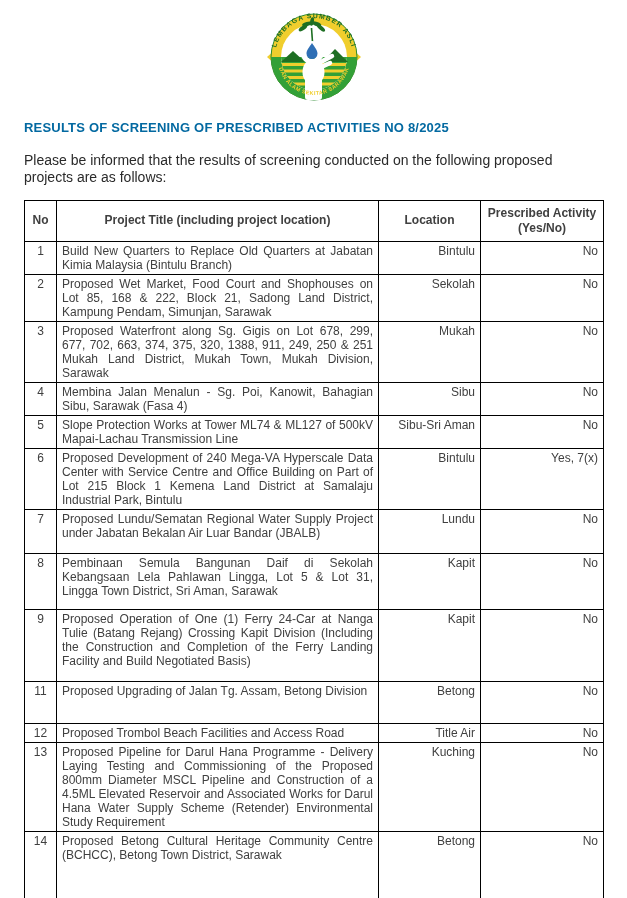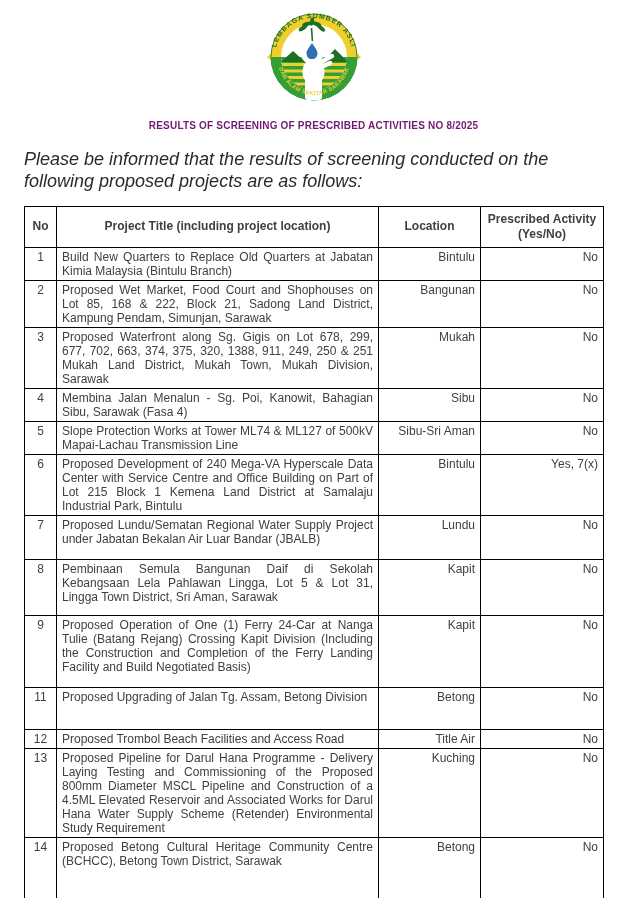--- a/index.html
+++ b/index.html
@@ -6,26 +6,26 @@
   body{
     width:627px;height:898px;
     font-family:"Liberation Sans", sans-serif;
     color:#232323;
     position:relative;
     overflow:hidden;
   }
   .page{padding:12px 24px 0 24px;}
   .logo-wrap{text-align:center;height:92px;}
   .doc-title{
-    font-size:10px;font-weight:bold;text-align:center;
-    margin:16px 0 0 0;letter-spacing:.2px;color:#701a75;
+    font-size:13px;font-weight:bold;
+    margin:16px 0 0 0;letter-spacing:.2px;color:#0369a1;
   }
   .intro{
-    font-size:18px;line-height:1.24;color:#2a2a2a;
-    margin:17px 0 13px 0;width:581px;font-style:italic;
+    font-size:14px;line-height:1.24;color:#2a2a2a;
+    margin:17px 0 13px 0;width:581px;
   }
   table.results{
     border-collapse:collapse;table-layout:fixed;
     width:579px;font-size:12px;line-height:14px;color:#404040;
   }
   table.results th,table.results td{
     border:1px solid #000;
     padding:2px 5px;vertical-align:top;
     overflow:hidden;
   }
@@ -132,21 +132,21 @@
     <tbody id="rows-body">
         <tr>
           <td class="c-no">1</td>
           <td class="c-title">Build New Quarters to Replace Old Quarters at Jabatan Kimia Malaysia (Bintulu Branch)</td>
           <td class="c-loc">Bintulu</td>
           <td class="c-act">No</td>
         </tr>
         <tr>
           <td class="c-no">2</td>
           <td class="c-title">Proposed Wet Market, Food Court and Shophouses on Lot 85, 168 &amp; 222, Block 21, Sadong Land District, Kampung Pendam, Simunjan, Sarawak</td>
-          <td class="c-loc">Bangunan</td>
+          <td class="c-loc">Sekolah</td>
           <td class="c-act">No</td>
         </tr>
         <tr>
           <td class="c-no">3</td>
           <td class="c-title">Proposed Waterfront along Sg. Gigis on Lot 678, 299, 677, 702, 663, 374, 375, 320, 1388, 911, 249, 250 &amp; 251 Mukah Land District, Mukah Town, Mukah Division, Sarawak</td>
           <td class="c-loc">Mukah</td>
           <td class="c-act">No</td>
         </tr>
         <tr>
           <td class="c-no">4</td>

